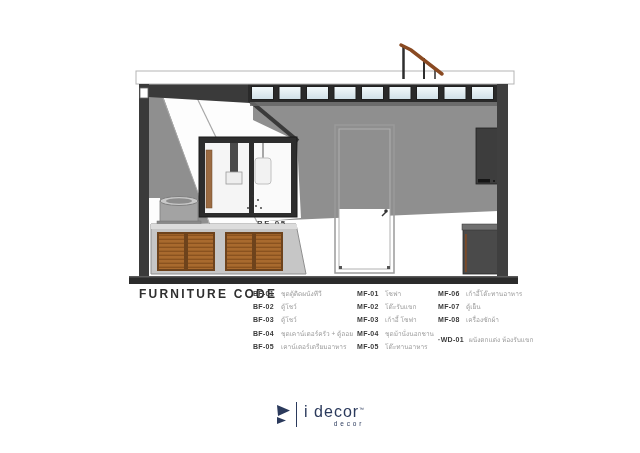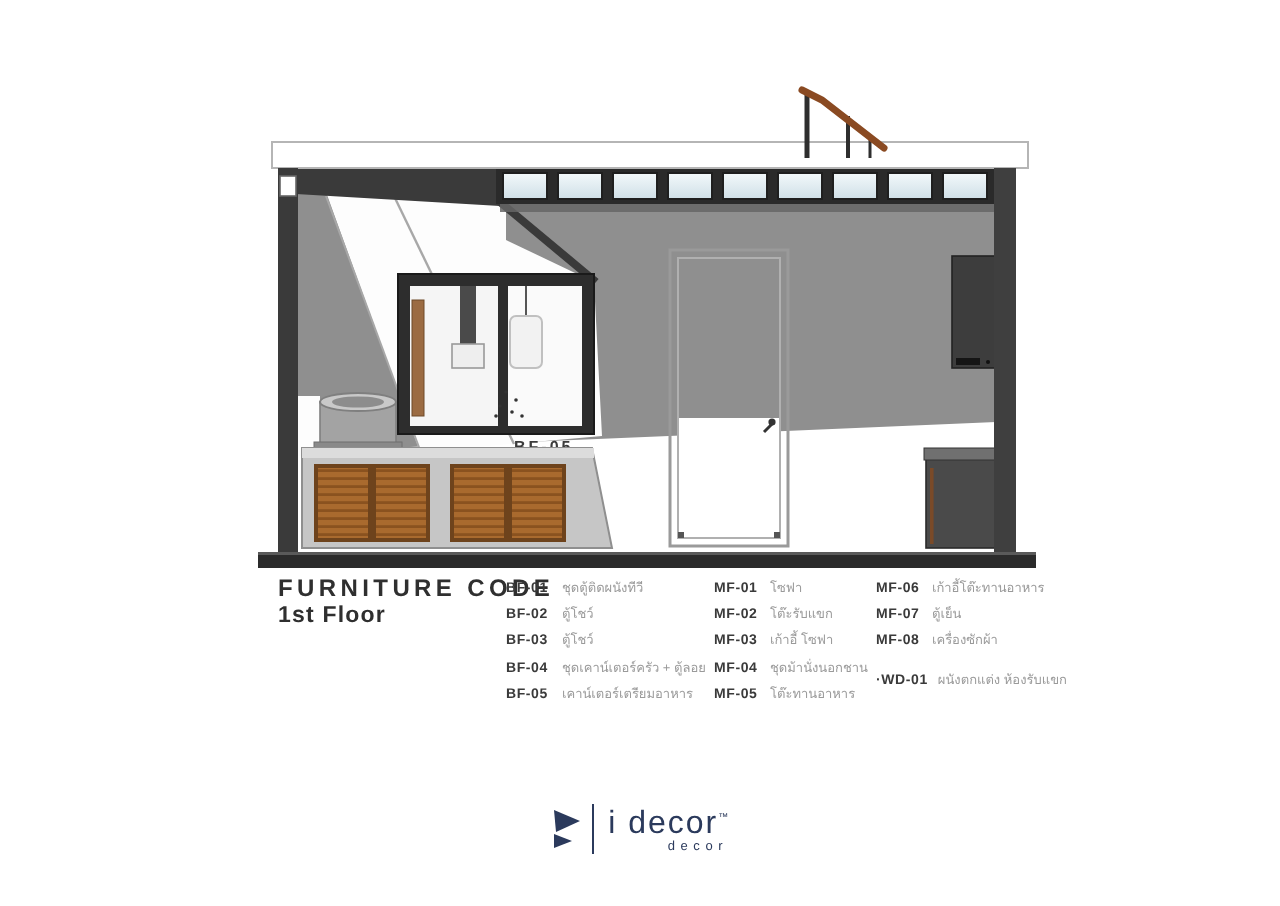--- a/index.html
+++ b/index.html
@@ -150,21 +150,20 @@
     <rect x="139" y="84" width="10" height="194" fill="#3a3a3a"></rect>
     <rect x="140" y="88" width="8" height="10" fill="#ffffff" stroke="#666666" stroke-width="0.8"></rect>
     <rect x="497" y="84" width="11" height="194" fill="#3f3f3f"></rect>
 
     <rect x="129" y="276" width="389" height="8" fill="#2b2b2b"></rect>
     <rect x="129" y="276" width="389" height="1.5" fill="#5a5a5a"></rect>
   </svg>
 
   <div class="legend-title">
     <div class="t1">FURNITURE CODE</div>
-    <div class="t2">1st Floor</div>
   </div>
 
   <div class="legend-col c1">
     <div class="legend-row">
         <span class="code">BF-01</span>
         <span class="desc">ชุดตู้ติดผนังทีวี</span>
       </div>
     <div class="legend-row">
         <span class="code">BF-02</span>
         <span class="desc">ตู้โชว์</span>

